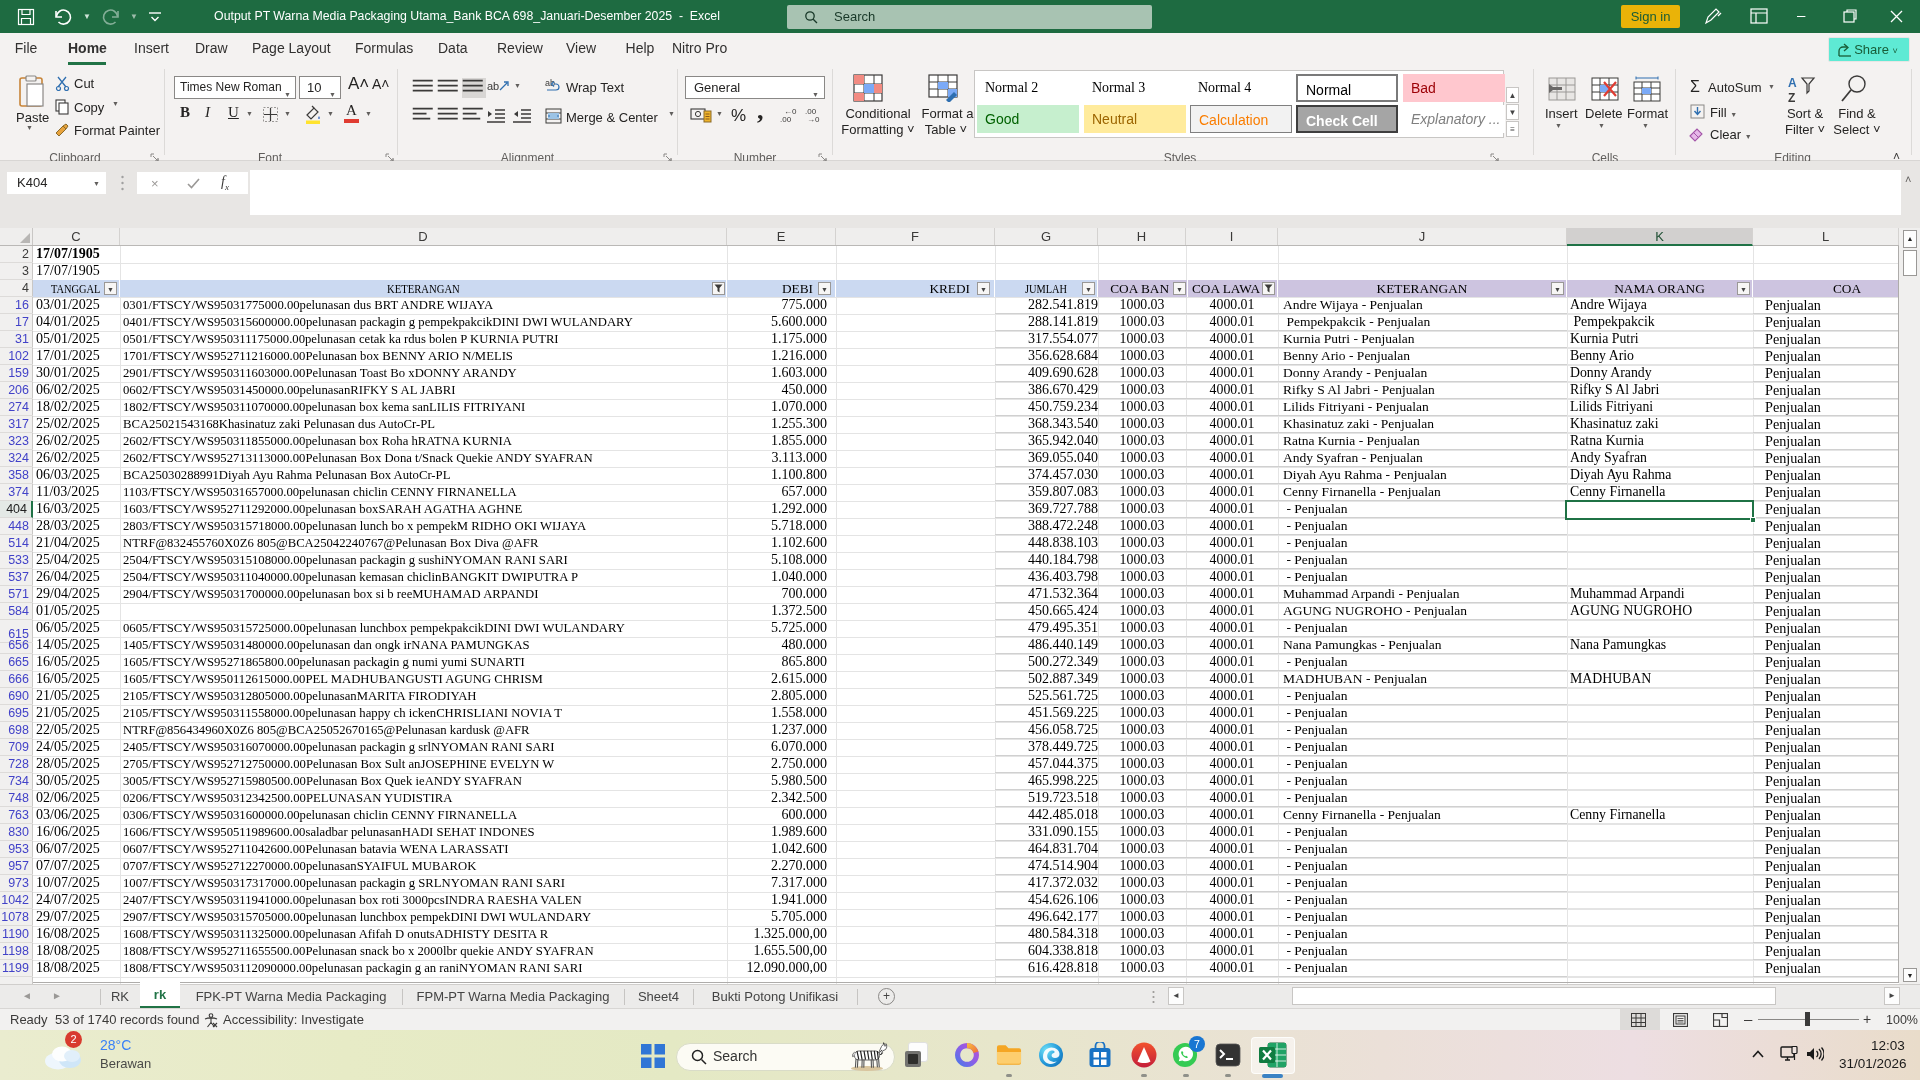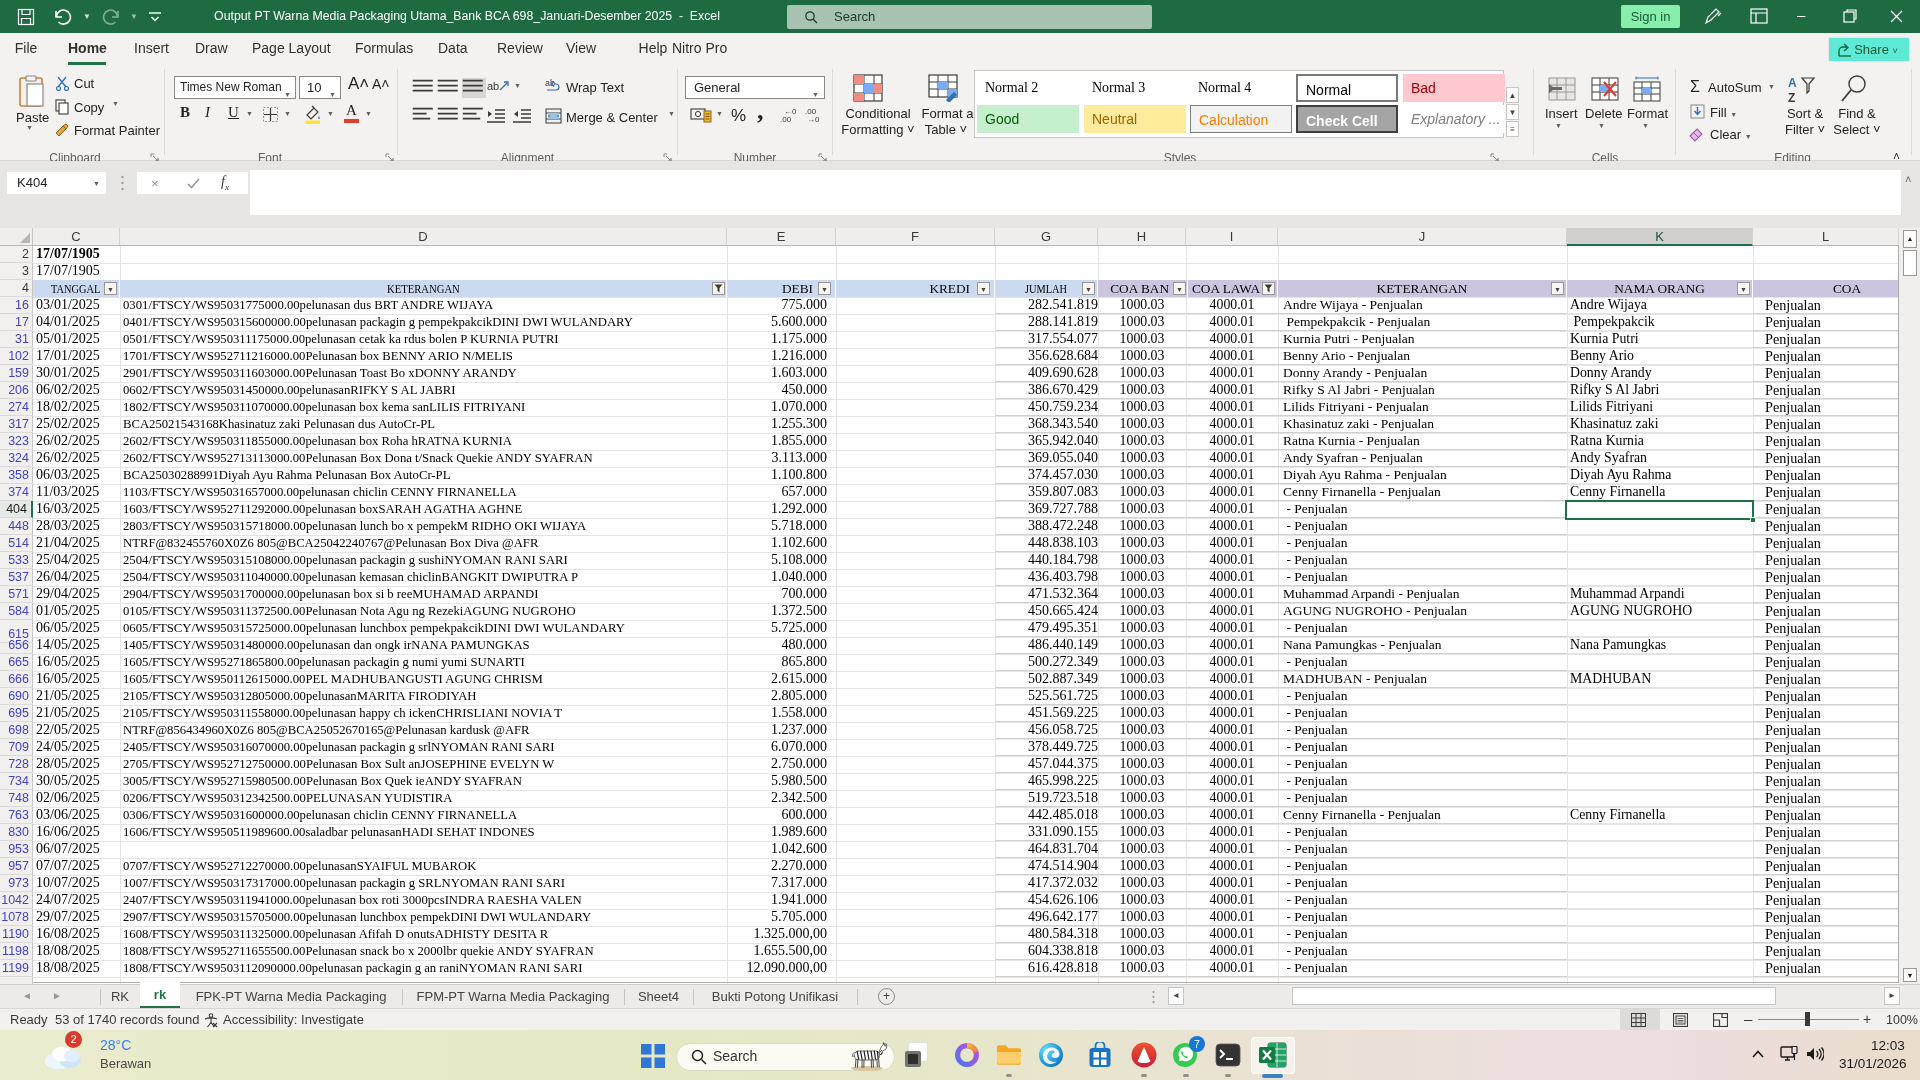--- a/index.html
+++ b/index.html
@@ -1,21 +1,21 @@
 <!DOCTYPE html>
 <html><head><meta charset="utf-8"><style>
 *{margin:0;padding:0;box-sizing:border-box}
 html,body{width:1920px;height:1080px;overflow:hidden;font-family:"Liberation Sans",sans-serif}
 #root{position:absolute;left:0;top:0;width:1920px;height:1080px;background:#fff;overflow:hidden}
 .ab{position:absolute}
 
 #titlebar{position:absolute;left:0;top:0;width:1920px;height:33px;background:#1e6b41}
 #titlebar .t{position:absolute;top:0;height:33px;line-height:33px;color:#fff;font-size:12.3px}
 #tsearch{position:absolute;left:787px;top:5px;width:365px;height:24px;background:#a8c3b2;border-radius:2px;color:#183828;font-size:13px;line-height:24px}
-#signin{position:absolute;left:1621px;top:5px;width:59px;height:23px;background:#86efac;border-radius:2px;color:#185c37;font-size:13px;text-align:center;line-height:23px}
+#signin{position:absolute;left:1621px;top:5px;width:59px;height:23px;background:#eab308;border-radius:2px;color:#185c37;font-size:13px;text-align:center;line-height:23px}
 
 #menubar{position:absolute;left:0;top:33px;width:1920px;height:33px;background:#f4f2f1}
 #menubar .m{position:absolute;top:0;height:33px;line-height:31px;font-size:14px;color:#323130;white-space:nowrap;text-align:center}
 #homeul{position:absolute;left:68px;top:29px;width:38px;height:3px;background:#217346}
 #sharebtn{position:absolute;left:1828px;top:37px;width:82px;height:25px;background:#5eead4;border:1px solid #e8e6e4;border-radius:2px;color:#185c37;font-size:13px;line-height:23px;text-align:center}
 
 #ribbon{position:absolute;left:0;top:66px;width:1920px;height:95px;background:#f4f2f1;border-bottom:1px solid #d8d6d4}
 .gsep{position:absolute;top:3px;height:86px;width:1px;background:#dcdad8}
 .glabel{position:absolute;top:85px;height:14px;font-size:12px;color:#605e5c;text-align:center}
 .rbtn{position:absolute;font-size:13px;color:#252423}
@@ -133,21 +133,21 @@
 <div id="menubar">
 <div class="m" style="left:8px;width:36px;text-align:center;">File</div>
 <div class="m" style="left:68px;width:38px;text-align:center; font-weight:bold">Home</div>
 <div class="m" style="left:134px;width:32px;text-align:center;">Insert</div>
 <div class="m" style="left:195px;width:30px;text-align:center;">Draw</div>
 <div class="m" style="left:252px;width:74px;text-align:center;">Page Layout</div>
 <div class="m" style="left:355px;width:54px;text-align:center;">Formulas</div>
 <div class="m" style="left:438px;width:28px;text-align:left;">Data</div>
 <div class="m" style="left:497px;width:42px;text-align:center;">Review</div>
 <div class="m" style="left:553px;width:56px;text-align:center;">View</div>
-<div class="m" style="left:625px;width:56px;text-align:center;">Help</div>
+<div class="m" style="left:612px;width:56px;text-align:center;">Help</div>
 <div class="m" style="left:672px;width:55px;text-align:center;">Nitro Pro</div>
 <div id="homeul"></div>
 </div>
 <div id="sharebtn"><svg style="position:absolute;left:9px;top:5px" width="15" height="14" viewBox="0 0 15 14">
         <path d="M1 13 v-5 a4 4 0 0 1 4 -4 h4" fill="none" stroke="#185c37" stroke-width="1.3"></path>
         <path d="M6 1 l4 3.5 L6 8" fill="none" stroke="#185c37" stroke-width="1.3"></path>
         <path d="M1 13 h12" stroke="#185c37" stroke-width="1.3"></path>
       </svg><span style="margin-left:14px">Share</span> <span style="font-size:9px">˅</span></div>
 <div id="ribbon">
 <div class="gsep" style="left:164px"></div>
@@ -662,21 +662,20 @@
         <div class="c cG">471.532.364</div>
         <div class="c cH">1000.03</div>
         <div class="c cI">4000.01</div>
         <div class="c cJ">Muhammad Arpandi - Penjualan</div>
         <div class="c cK">Muhammad Arpandi</div>
         <div class="c cL">Penjualan</div>
       </div>
 <div class="gn" style="top:357px">584</div>
 <div class="r" style="top:357px">
         <div class="c cC">01/05/2025</div>
-        <div class="c cD">0105/FTSCY/WS950311372500.00Pelunasan Nota Agu ng RezekiAGUNG NUGROHO</div>
         <div class="c cE">1.372.500</div>
         <div class="c cG">450.665.424</div>
         <div class="c cH">1000.03</div>
         <div class="c cI">4000.01</div>
         <div class="c cJ">AGUNG NUGROHO - Penjualan</div>
         <div class="c cK">AGUNG NUGROHO</div>
         <div class="c cL">Penjualan</div>
       </div>
 <div class="gn" style="top:380px">615</div>
 <div class="r" style="top:374px">
@@ -830,20 +829,21 @@
         <div class="c cG">331.090.155</div>
         <div class="c cH">1000.03</div>
         <div class="c cI">4000.01</div>
         <div class="c cJ">&nbsp;- Penjualan</div>
         <div class="c cK"></div>
         <div class="c cL">Penjualan</div>
       </div>
 <div class="gn" style="top:595px">953</div>
 <div class="r" style="top:595px">
         <div class="c cC">06/07/2025</div>
+        <div class="c cD">0607/FTSCY/WS952711042600.00Pelunasan batavia WENA LARASSATI</div>
         <div class="c cE">1.042.600</div>
         <div class="c cG">464.831.704</div>
         <div class="c cH">1000.03</div>
         <div class="c cI">4000.01</div>
         <div class="c cJ">&nbsp;- Penjualan</div>
         <div class="c cK"></div>
         <div class="c cL">Penjualan</div>
       </div>
 <div class="gn" style="top:612px">957</div>
 <div class="r" style="top:612px">

